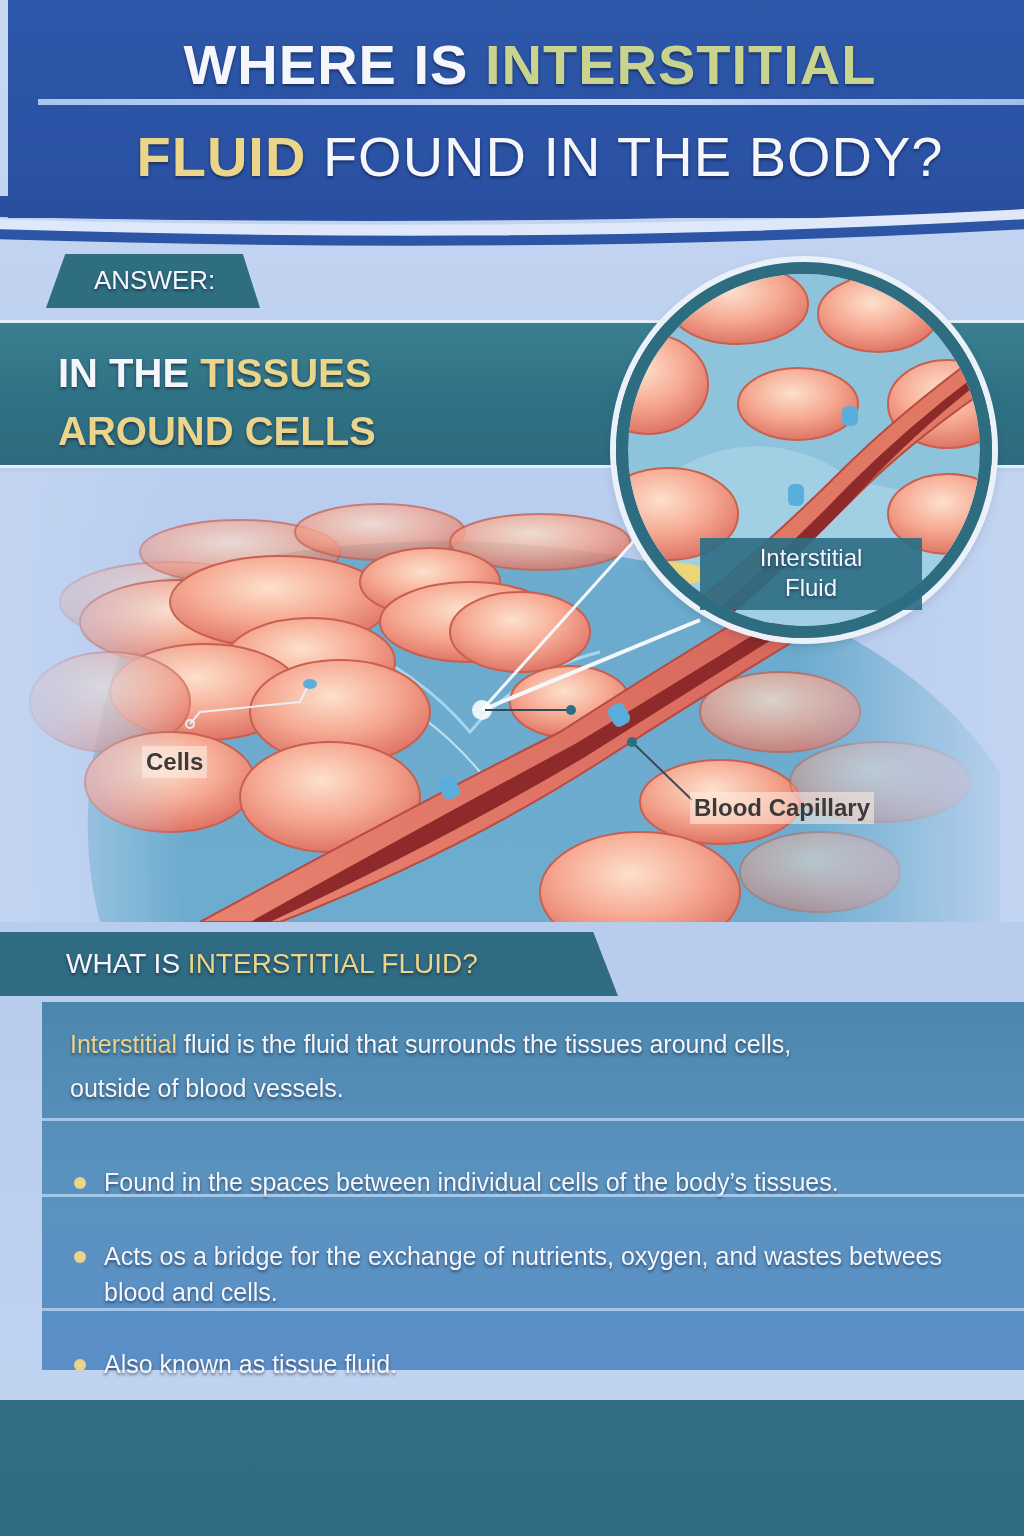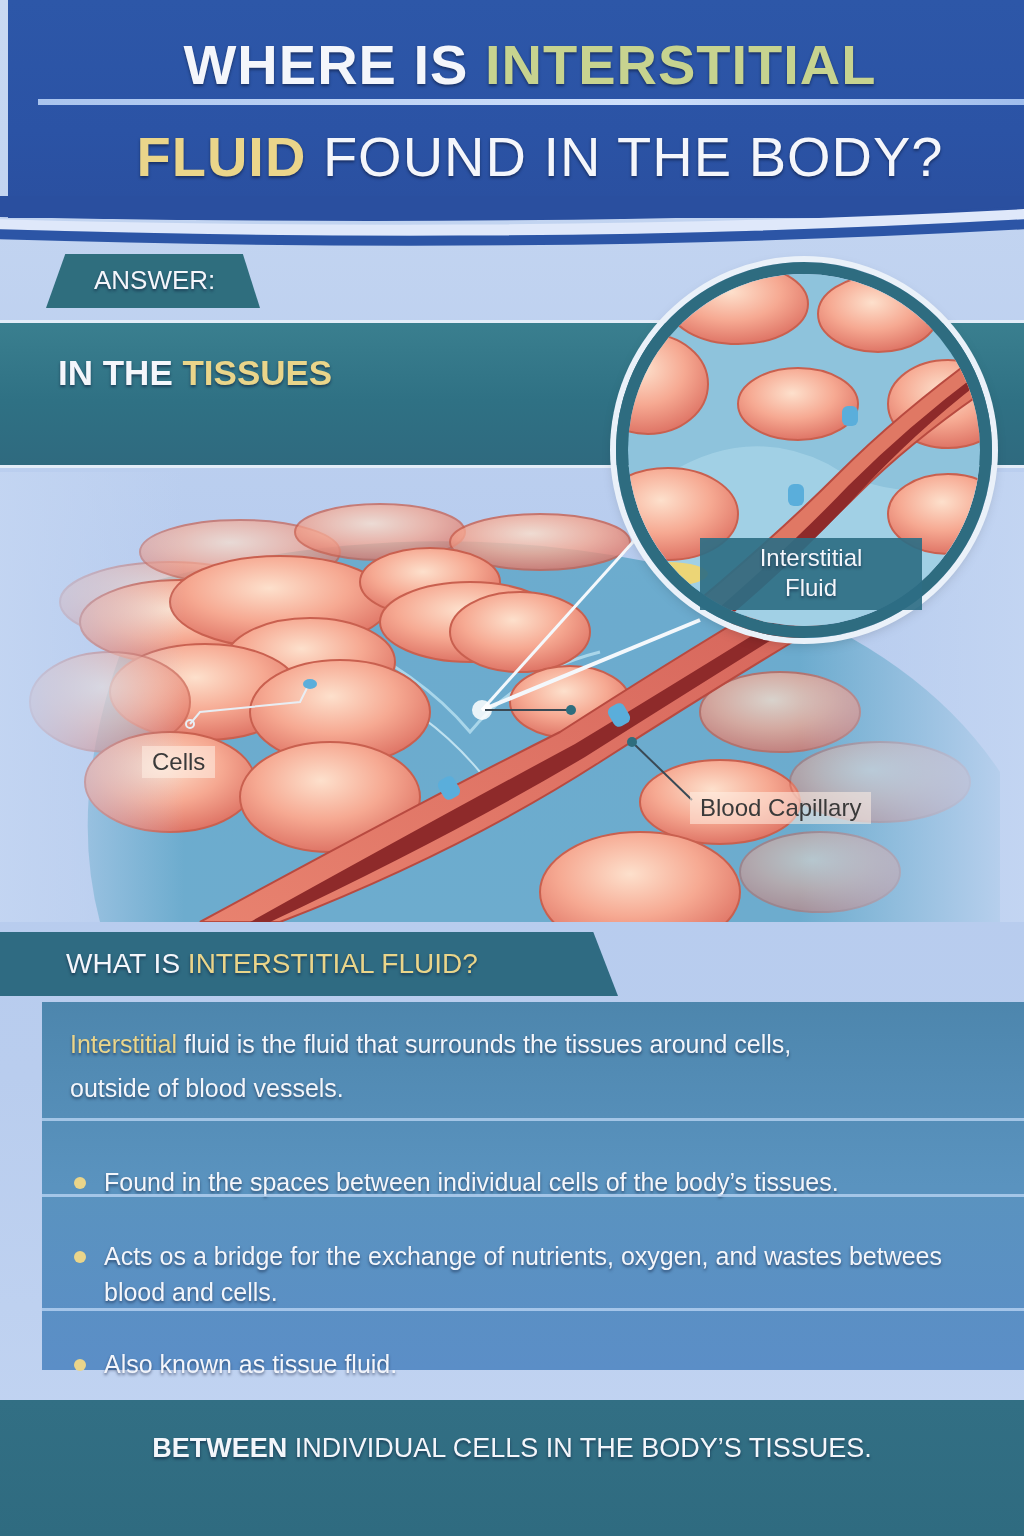--- a/index.html
+++ b/index.html
@@ -49,21 +49,21 @@
     font-family: "Liberation Sans", sans-serif;
   }
   .answer-panel {
     position: absolute; left: 0; top: 320px; width: 1024px; height: 148px;
     background: linear-gradient(180deg, #3a7f8f 0%, #2f7184 55%, #2f6a7f 100%);
     border-top: 3px solid #e3ecf8; border-bottom: 3px solid #e3ecf8;
   }
   .answer-text {
     position: absolute; left: 58px; top: 344px;
     font-family: "Liberation Sans", sans-serif; font-weight: 700;
-    font-size: 35px; line-height: 58px;
+    font-size: 40px; line-height: 58px;
   }
 
   
   .illus {
     position: absolute; left: 0; top: 472px; width: 1024px; height: 450px;
   }
   .magnifier {
     position: absolute; left: 616px; top: 262px; width: 376px; height: 376px;
     border-radius: 50%; overflow: hidden;
     box-shadow: 0 0 0 6px #eaf1f9, 0 4px 14px rgba(0,0,0,0.25);
@@ -72,22 +72,23 @@
   .mag-label-bg {
     position: absolute; left: 700px; top: 538px; width: 222px; height: 72px;
     background: rgba(46,110,132,0.92);
   }
   .mag-label {
     position: absolute; left: 700px; top: 543px; width: 222px; text-align: center;
     font-family: "Liberation Sans", sans-serif; font-size: 24px; line-height: 30px;
   }
   .callout {
     position: absolute; font-family: "Liberation Sans", sans-serif;
-    font-size: 24px; color: #3a3a3a; padding: 2px 10px;
+    font-size: 24px; color: #3a3a3a; padding: 2px 4px;
     background: rgba(255,238,228,0.55);
+    font-weight: bold;
   }
 
   
   .whatis-tag {
     position: absolute; left: 0; top: 932px; width: 618px; height: 64px;
     background: #2f6b82;
     clip-path: polygon(0 0, 96% 0, 100% 100%, 0 100%);
   }
   .whatis-label {
     position: absolute; left: 66px; top: 948px;
@@ -143,20 +144,21 @@
   <path d="M0,0 L1120,0 L1120,8 Q600,34 0,20 Z" fill="#2a4f9f"></path>
   <path d="M0,22 Q600,40 1120,10 L1120,20 Q600,52 0,32 Z" fill="#dfe8fa"></path>
   <path d="M0,32 Q600,52 1120,20 L1120,30 Q600,62 0,42 Z" fill="#2c55a6"></path>
 </svg>
 
 <div class="answer-tag"></div>
 <div class="answer-label white shadow">ANSWER:</div>
 <div class="answer-panel"></div>
 <div class="answer-text shadow">
   <div><span class="white">IN THE </span><span class="gold">TISSUES</span></div>
+  <div class="gold">AROUND CELLS</div>
 </div>
 
 <svg class="illus" viewBox="0 0 1024 450">
   <defs>
     <radialGradient id="cellG" cx="45%" cy="35%" r="65%">
       <stop offset="0%" stop-color="#fde0cc"></stop>
       <stop offset="55%" stop-color="#f6a992"></stop>
       <stop offset="100%" stop-color="#df7566"></stop>
     </radialGradient>
     <linearGradient id="fade" x1="0" x2="1" y1="0" y2="0">
@@ -266,14 +268,13 @@
   <span class="txt">Acts os a bridge for the exchange of nutrients, oxygen, and wastes betwees blood and cells.</span>
 </div>
 <div class="def-row" style="top:1308px;"></div>
 <div class="bullet white shadow" style="top:1326px; width:900px;">
   <span class="dot"></span>
   <span class="txt">Also known as tissue fluid.</span>
 </div>
 
 <div class="footer"></div>
 <div class="footer-text shadow">
-  <div><span class="white b">BETWEEN</span><span class="white"> INDIVIDUAL CELLS IN THE BODY’S TISSUES.</span></div>
 </div>
 
 </body></html>

